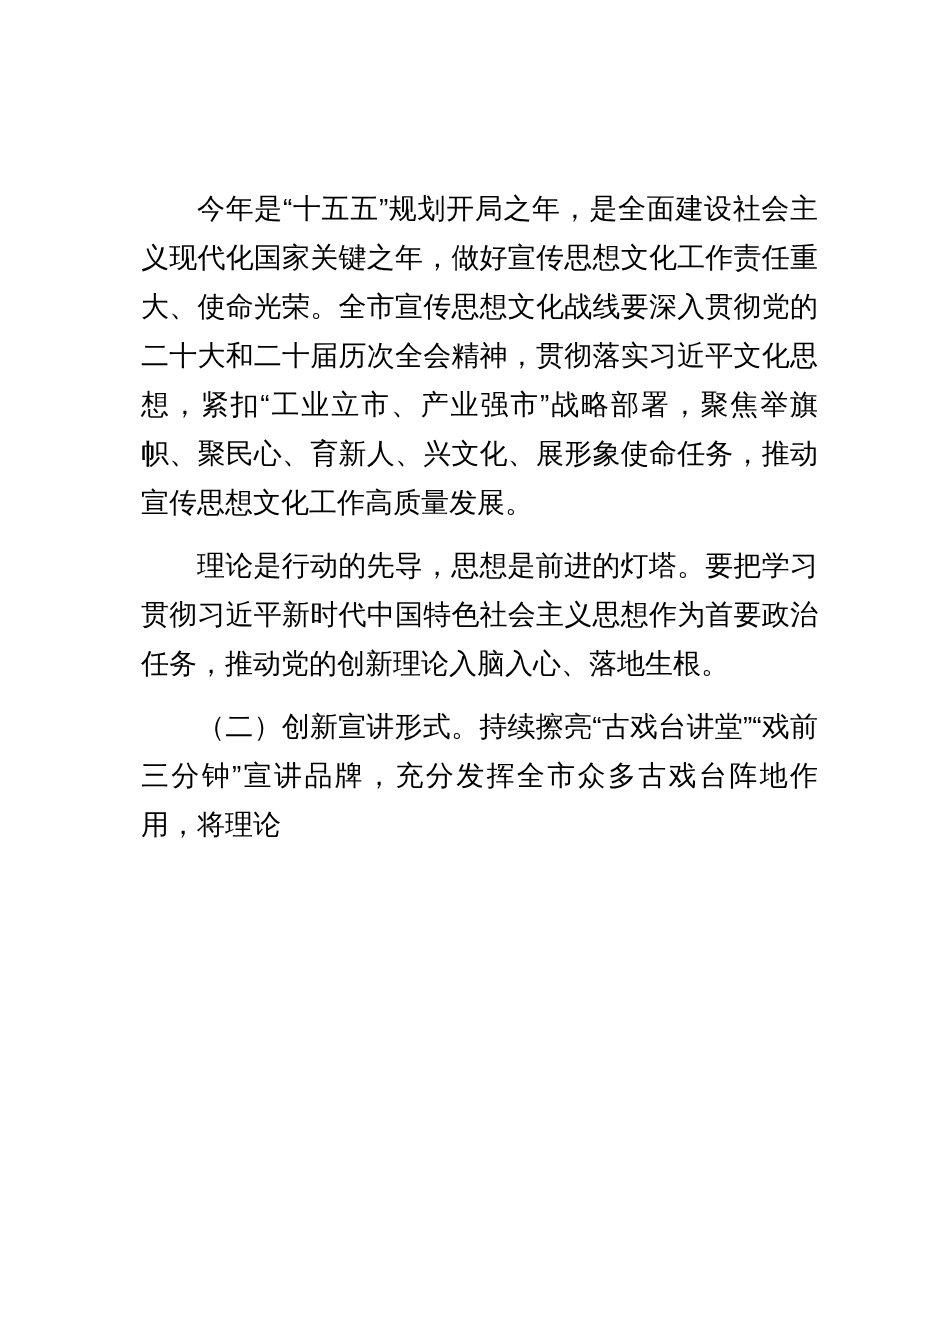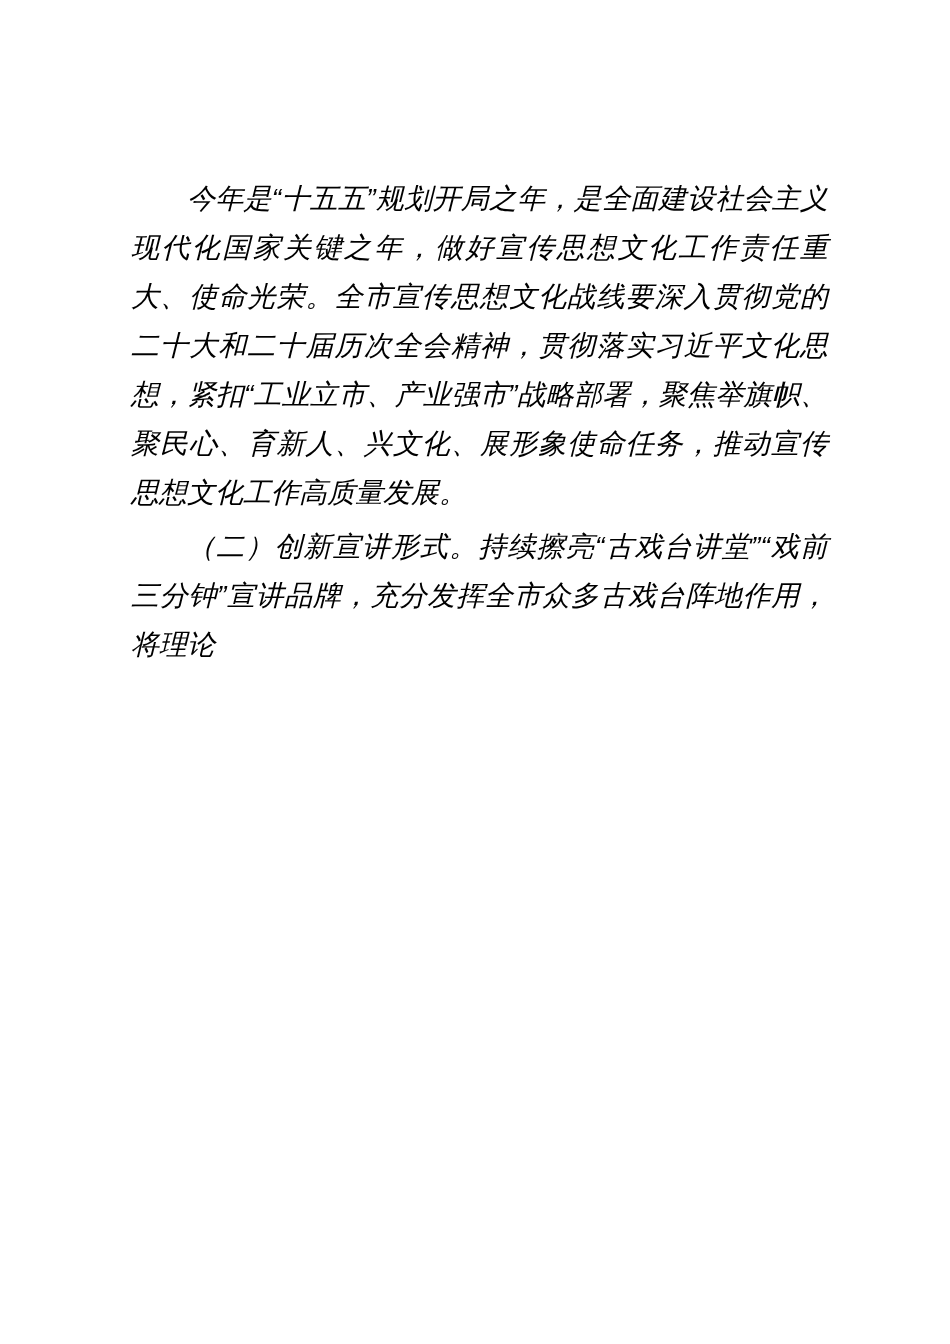--- a/index.html
+++ b/index.html
@@ -15,35 +15,35 @@
     .page {
       box-sizing: border-box;
       width: 950px;
       height: 1344px;
       background: #ffffff;
       color: #000000;
       padding: 170px 118px 0 127px;
       overflow: hidden;
     }
     .para {
-      margin: 4px;
+      margin: 14px;
       font-size: 28px;
       line-height: 49px;
       text-align: justify;
       text-indent: 2em;
       color: #000000;
       overflow-wrap: break-word;
-      font-style: italic;
     }
     .para + .para {
       margin-top: 5px;
     }
     .heading {
       font-weight: bold;
     }
   </style>
 </head>
 <body>
 
 <div class="page">
   <p class="para">今年是“十五五”规划开局之年，是全面建设社会主义现代化国家关键之年，做好宣传思想文化工作责任重大、使命光荣。全市宣传思想文化战线要深入贯彻党的二十大和二十届历次全会精神，贯彻落实习近平文化思想，紧扣“工业立市、产业强市”战略部署，聚焦举旗帜、聚民心、育新人、兴文化、展形象使命任务，推动宣传思想文化工作高质量发展。</p>
+  <p class="para">理论是行动的先导，思想是前进的灯塔。要把学习贯彻习近平新时代中国特色社会主义思想作为首要政治任务，推动党的创新理论入脑入心、落地生根。</p>
   <p class="para">（二）创新宣讲形式。持续擦亮“古戏台讲堂”“戏前三分钟”宣讲品牌，充分发挥全市众多古戏台阵地作用，将理论</p>
 </div>
 
 </body></html>

